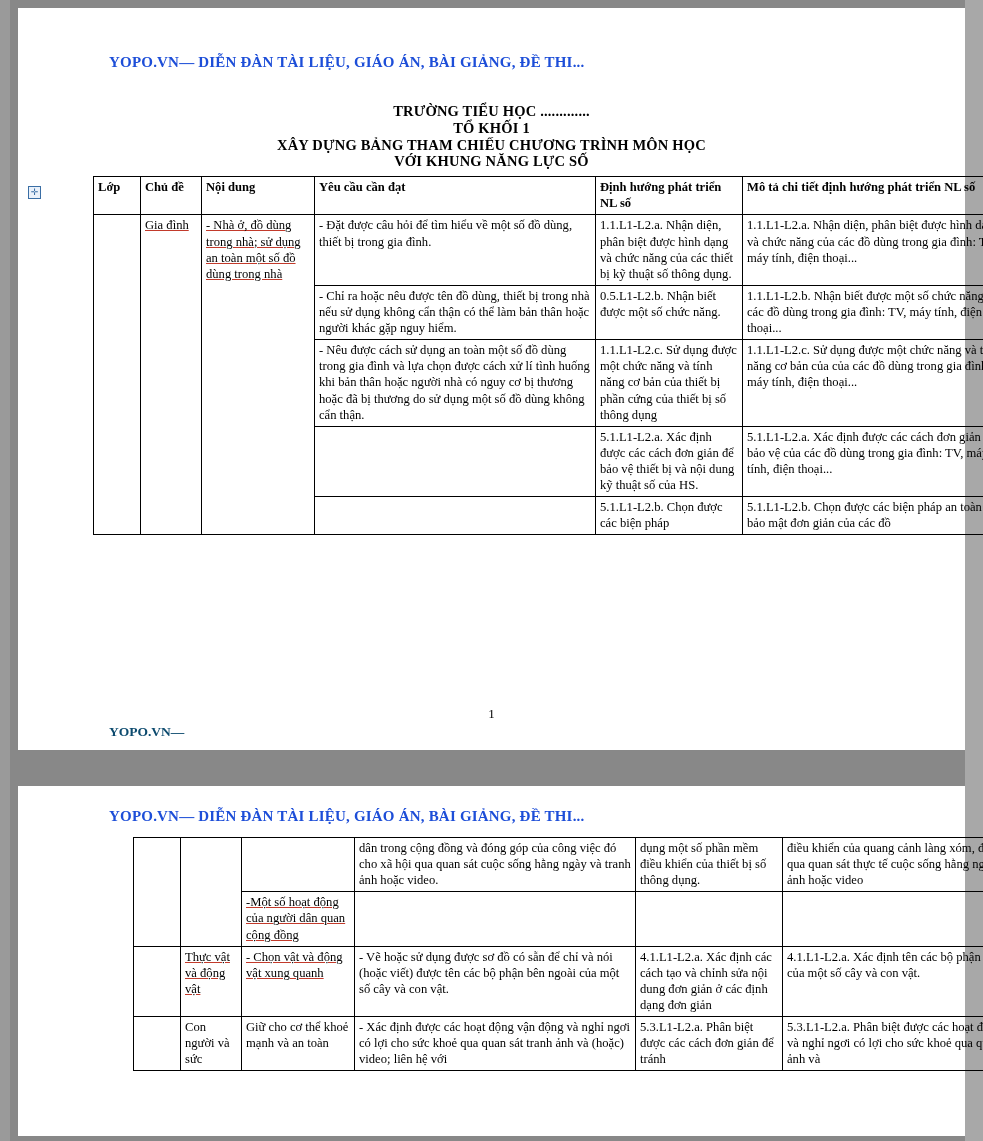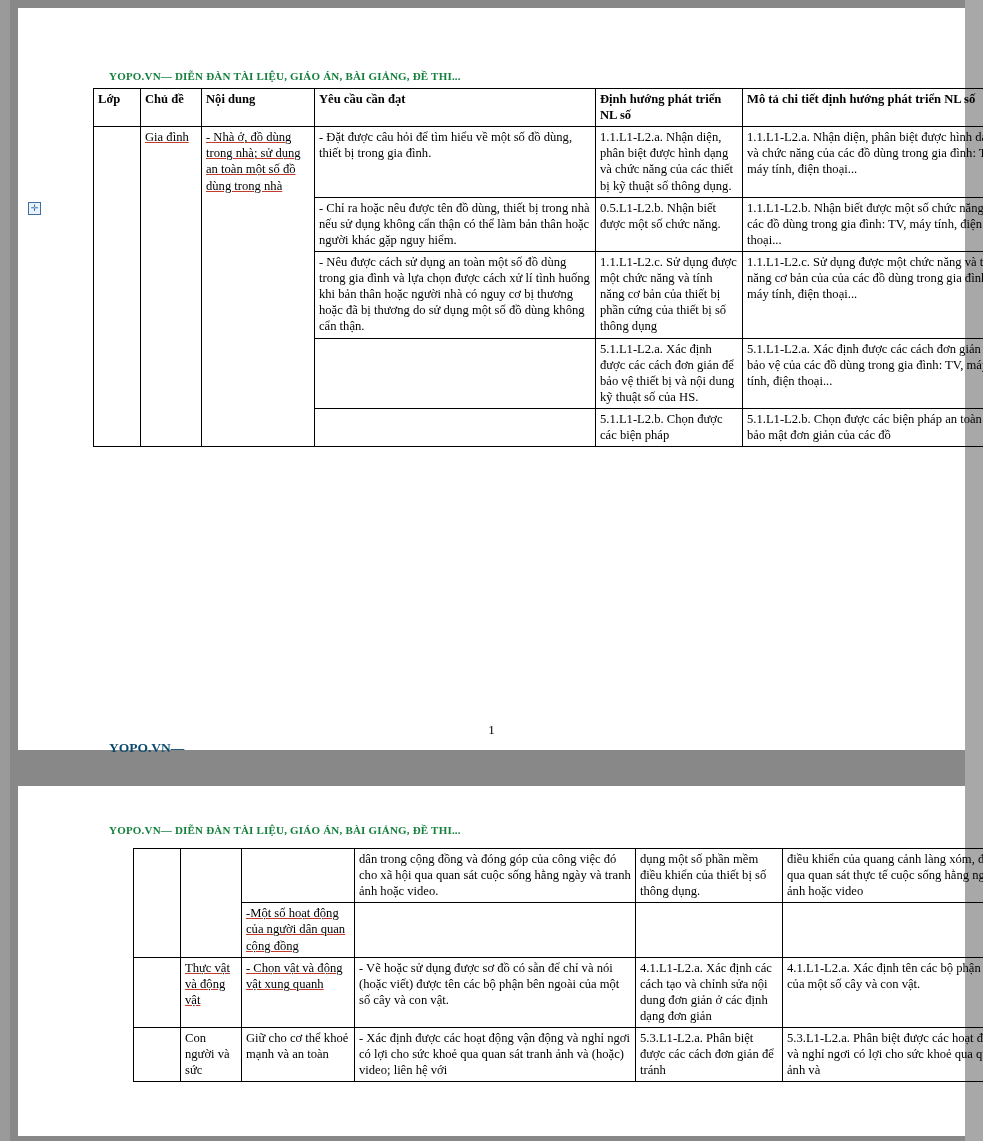--- a/index.html
+++ b/index.html
@@ -26,26 +26,25 @@
   .page2 { top: 786px; height: 350px; }
   .page-inner {
     padding: 0 75px;
     position: relative;
     height: 100%;
     box-sizing: border-box;
   }
   .hdr-yopo {
     font-family: "Liberation Serif", serif;
     font-weight: bold;
-    font-size: 11px;
-    color: #15803d;
+    font-size: 15px;
+    color: #1d4ed8;
     letter-spacing: 0.2px;
     padding-top: 46px;
     padding-left: 16px;
-    margin-top: 16px;
   }
   .page2 .hdr-yopo { padding-top: 22px; }
   .ftr-yopo {
     position: absolute;
     left: 91px;
     bottom: 10px;
     font-family: "Liberation Serif", serif;
     font-weight: bold;
     font-size: 13.5px;
     color: #0c4a6e;
@@ -130,20 +129,26 @@
 
 <div id="root">
 
   <div class="ruler-edge" style="left:0;"></div>
   <div class="scroll-strip"></div>
 
   <div class="page page1">
     <div class="page-inner">
       <div class="hdr-yopo">YOPO.VN— DIỄN ĐÀN TÀI LIỆU, GIÁO ÁN, BÀI GIẢNG, ĐỀ THI...</div>
 
+      <div class="title-block">
+        <div>TRƯỜNG TIỂU HỌC .............</div>
+        <div>TỔ KHỐI 1</div>
+        <div>XÂY DỰNG BẢNG THAM CHIẾU CHƯƠNG TRÌNH MÔN HỌC</div>
+        <div>VỚI KHUNG NĂNG LỰC SỐ</div>
+      </div>
 
       <div class="tbl-handle">✛</div>
 
       <table class="doc">
         <tbody>
             <tr>
           <th class="col-lop">Lớp</th>
           <th class="col-chude">Chủ đề</th>
           <th class="col-noidung">Nội dung</th>
           <th class="col-yeucau">Yêu cầu cần đạt</th>

